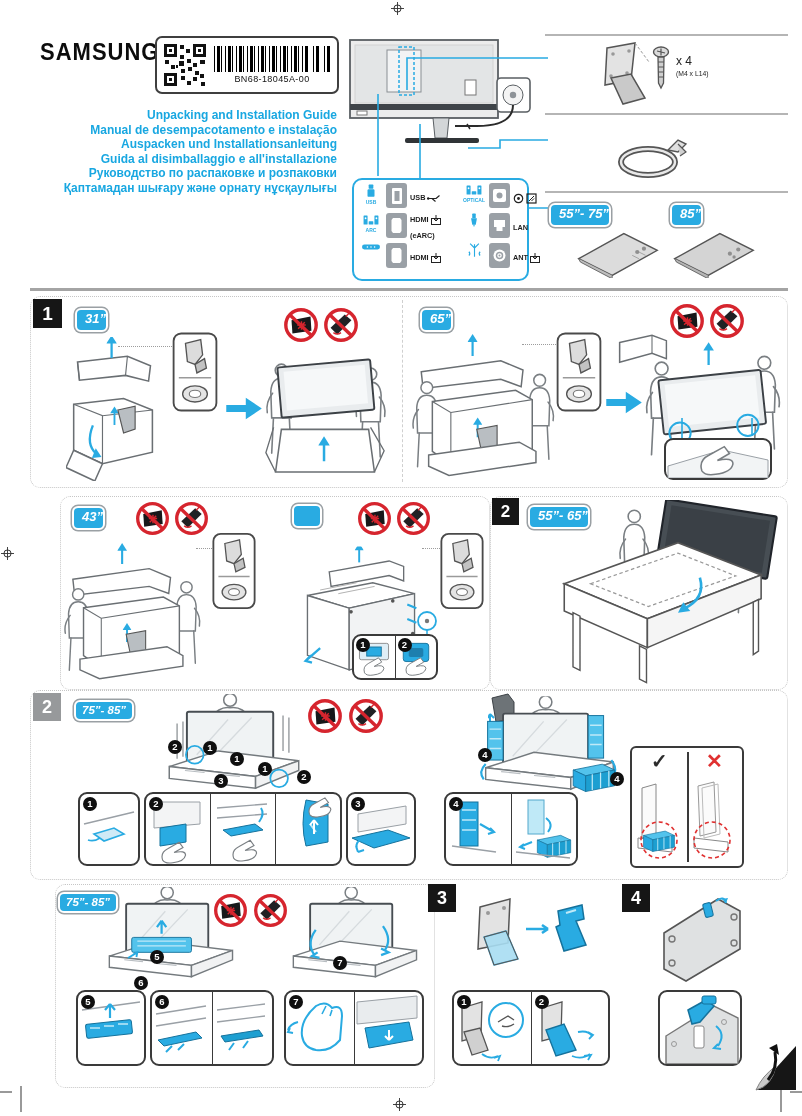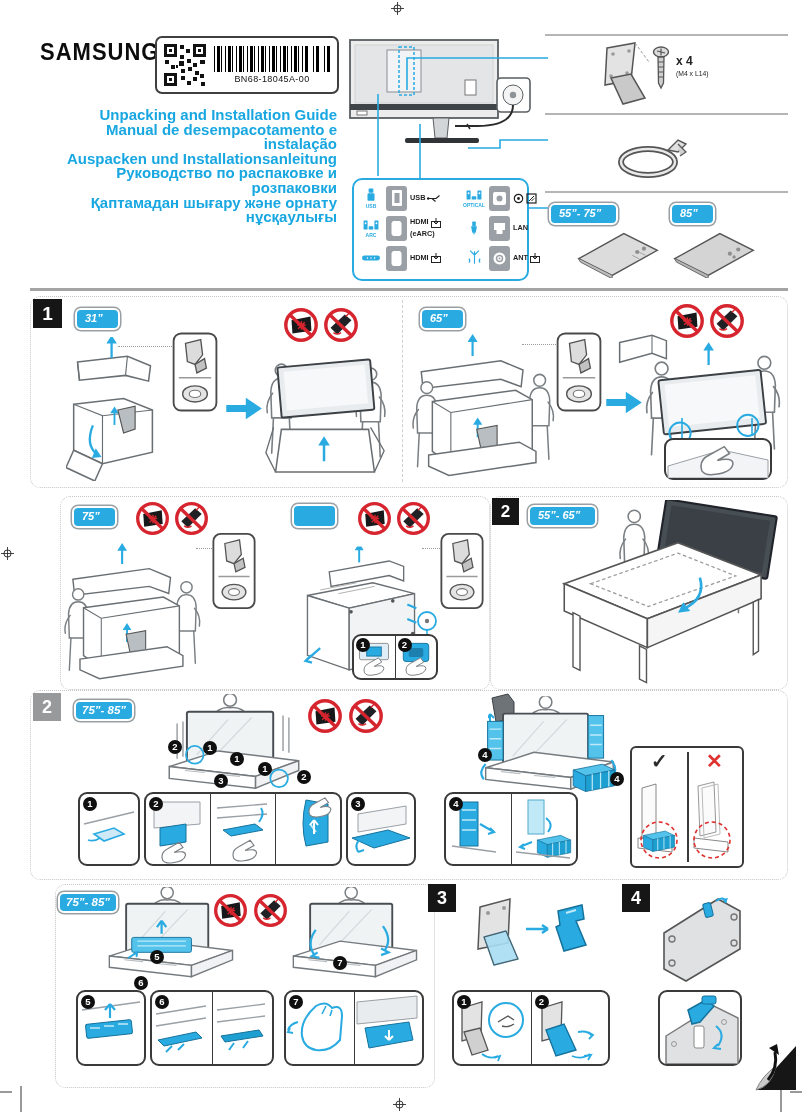--- a/index.html
+++ b/index.html
@@ -7,31 +7,31 @@
         font-family:"Liberation Sans",sans-serif;}
   .abs{position:absolute;}
   .brand{position:absolute;left:40px;top:40px;font-size:22px;font-weight:800;
          letter-spacing:1px;color:#0c0c0c;transform:scaleY(1.05);}
   .labelbox{position:absolute;left:155px;top:36px;width:184px;height:58px;border:2px solid #3f3f3f;
             border-radius:7px;display:flex;align-items:center;gap:6px;padding:0 6px;box-sizing:border-box;background:#fff;}
   .barcode-wrap{flex:1;display:flex;flex-direction:column;align-items:center;justify-content:flex-end;}
   .barcode{width:116px;height:26px;background:repeating-linear-gradient(90deg,#000 0,#000 1.5px,#fff 1.5px,#fff 3px,#000 3px,#000 6px,#fff 6px,#fff 7.5px,#000 7.5px,#000 8.5px,#fff 8.5px,#fff 11px);}
   .partnum{font-size:9px;color:#111;margin-top:2px;letter-spacing:.4px;}
   .titles{position:absolute;left:30px;top:108px;width:307px;text-align:right;
-          color:#18a7e1;font-weight:700;font-size:15px;line-height:14.6px;}
+          color:#18a7e1;font-weight:700;font-size:12px;line-height:14.6px;}
   .ports{position:absolute;left:352px;top:178px;width:177px;height:103px;background:#fff;
          border:2px solid #29abe2;border-radius:10px;display:grid;grid-template-columns:1fr 1fr;
          column-gap:4px;padding:3px 5px;box-sizing:border-box;}
-  .prow{display:flex;align-items:center;height:30px;gap:3px;}
+  .prow{display:flex;height:30px;gap:3px;}
   .pdev{width:24px;display:flex;flex-direction:column;align-items:center;line-height:1;}
   .pdevlab{font-size:5px;font-weight:700;color:#29abe2;margin-top:1px;}
   .pport{width:21px;height:25px;background:#9aa0a6;border-radius:3px;display:flex;align-items:center;justify-content:center;flex:none;}
   .plab{font-size:7.3px;font-weight:700;color:#1d1d1d;line-height:1.2;display:flex;align-items:center;gap:2px;flex-wrap:wrap;width:48px;}
   .szbadge{position:absolute;background:#29abe2;color:#fff;font-style:italic;font-weight:700;
-           font-size:11px;padding:2px 15px 3px 8px;border-radius:6px;border:2px solid #fff;
+           font-size:13px;padding:2px 0 3px 8px;border-radius:6px;border:2px solid #fff;
            box-shadow:0 0 0 1.5px #9aa0a4;white-space:nowrap;line-height:1.15;}
   .szbadge.small{font-size:11.5px;padding:2px 6px;}
   .numbadge{position:absolute;width:29px;height:29px;background:#161616;color:#fff;
             font-weight:700;font-size:19px;line-height:29px;text-align:center;}
   .numbadge.gray{background:#97999b;}
   .dot{position:absolute;width:14px;height:14px;border-radius:50%;background:#0f0f0f;color:#fff;
        font-weight:700;font-size:9.5px;line-height:14px;text-align:center;z-index:5;}
   .panel{position:absolute;background:#fff;border:2px solid #3a3a3a;border-radius:9px;box-sizing:border-box;}
   .dotted-box{position:absolute;border:1.5px dotted #c6c6c6;border-radius:10px;}
   .divline{position:absolute;background:#b5b5b5;height:1.5px;}
@@ -224,20 +224,21 @@
     <div class="barcode-wrap">
       <div class="barcode"></div>
       <div class="partnum">BN68-18045A-00</div>
     </div>
   </div>
 
   <div class="titles">
     <div>Unpacking and Installation Guide</div>
     <div>Manual de desempacotamento e instalação</div>
     <div>Auspacken und Installationsanleitung</div>
+    <div>Guida al disimballaggio e all'installazione</div>
     <div>Руководство по распаковке и розпаковки</div>
     <div>Қаптамадан шығару және орнату нұсқаулығы</div>
   </div>
 
   
   <svg class="abs" style="left:347px;top:34px" width="186" height="132" viewBox="0 0 186 132">
     <rect x="3" y="6" width="148" height="78" fill="#ececec" stroke="#5a5f63" stroke-width="1.8"></rect>
     <rect x="8" y="11" width="138" height="58" fill="#e3e5e6" stroke="#d2d2d2"></rect>
     <rect x="40" y="16" width="34" height="42" fill="#f2f3f4" stroke="#8a8f93"></rect>
     <rect x="52" y="13" width="15" height="48" fill="none" stroke="#29abe2" stroke-dasharray="3 2" stroke-width="1.5"></rect>
@@ -433,21 +434,21 @@
       <circle cx="34" cy="33" r="1.8" fill="#999"></circle>
     <path d="M18 38 L38 34 L52 58 L30 64 Z" fill="#c9c9c9" stroke="#555" stroke-width="1.5"></path>
     <path d="M42 3 L56 22" stroke="#999" stroke-dasharray="3 2" fill="none"></path>
   </svg>
   <svg class="abs" style="left:652px;top:46px" width="18" height="44" viewBox="0 0 18 44">
     <ellipse cx="9" cy="6" rx="7.5" ry="5" fill="#dadada" stroke="#555" stroke-width="1.4"></ellipse>
     <path d="M5 5 l8 2 M9 2.5 l0 7" stroke="#555" stroke-width="1.2"></path>
     <path d="M6 11 L12 11 L11.5 37 L9 42 L6.5 37 Z" fill="#cfcfcf" stroke="#555" stroke-width="1.3"></path>
     <path d="M6 16 h6 M6 21 h6 M6 26 h6 M6.3 31 h5.4" stroke="#555" stroke-width="1.1"></path>
   </svg>
-  <div class="abs" style="left:676px;top:54px;font-weight:700;font-size:12px;color:#222">x 4</div>
+  <div class="abs" style="left:676px;top:54px;font-weight:400;font-size:12px;color:#222">x 4</div>
   <div class="abs" style="left:676px;top:70px;font-size:6.8px;color:#222">(M4 x L14)</div>
 
   <svg class="abs" style="left:612px;top:130px" width="80" height="54" viewBox="0 0 80 54">
     <ellipse cx="36" cy="32" rx="27" ry="13" fill="none" stroke="#555" stroke-width="6"></ellipse>
     <ellipse cx="36" cy="32" rx="27" ry="13" fill="none" stroke="#e8e8e8" stroke-width="2.5"></ellipse>
     <path d="M56 20 L66 10 L74 14 L66 22 Z" fill="#e0e0e0" stroke="#555" stroke-width="1.4"></path>
     <path d="M66 14 l8 8 l-6 4" fill="#d0d0d0" stroke="#555" stroke-width="1.2"></path>
   </svg>
 
   <div class="szbadge" style="left:549px;top:203px">55”- 75”</div>
@@ -524,21 +525,21 @@
   <div class="panel" style="left:664px;top:438px;width:108px;height:42px">
     <svg width="104" height="38" viewBox="0 0 104 38">
       <path d="M2 26 L56 10 L102 20 L102 38 L2 38 Z" fill="#f2f4f5" stroke="#9aa0a6"></path>
       <use href="#sym-hand" x="30" y="-2" width="48" height="38"></use>
     </svg>
   </div>
 
   
   <div class="dotted-box" style="left:60px;top:496px;width:428px;height:192px"></div>
   <div class="dotted-box" style="left:490px;top:496px;width:296px;height:192px"></div>
-  <div class="szbadge" style="left:72px;top:506px">75”</div>
+  <div class="szbadge" style="left:72px;top:506px">43”</div>
   <svg class="abs" style="left:134px;top:500px" width="37" height="37" viewBox="0 0 40 40">
       <use href="#sym-prohibitA"></use>
     </svg>
   <svg class="abs" style="left:173px;top:500px" width="37" height="37" viewBox="0 0 40 40">
       <use href="#sym-prohibitB"></use>
     </svg>
   <svg class="abs" style="left:64px;top:538px" width="142" height="150" viewBox="0 0 160 160">
       <use href="#sym-lift65"></use>
     </svg>
   <div class="leader" style="left:196px;top:548px;width:16px"></div>

